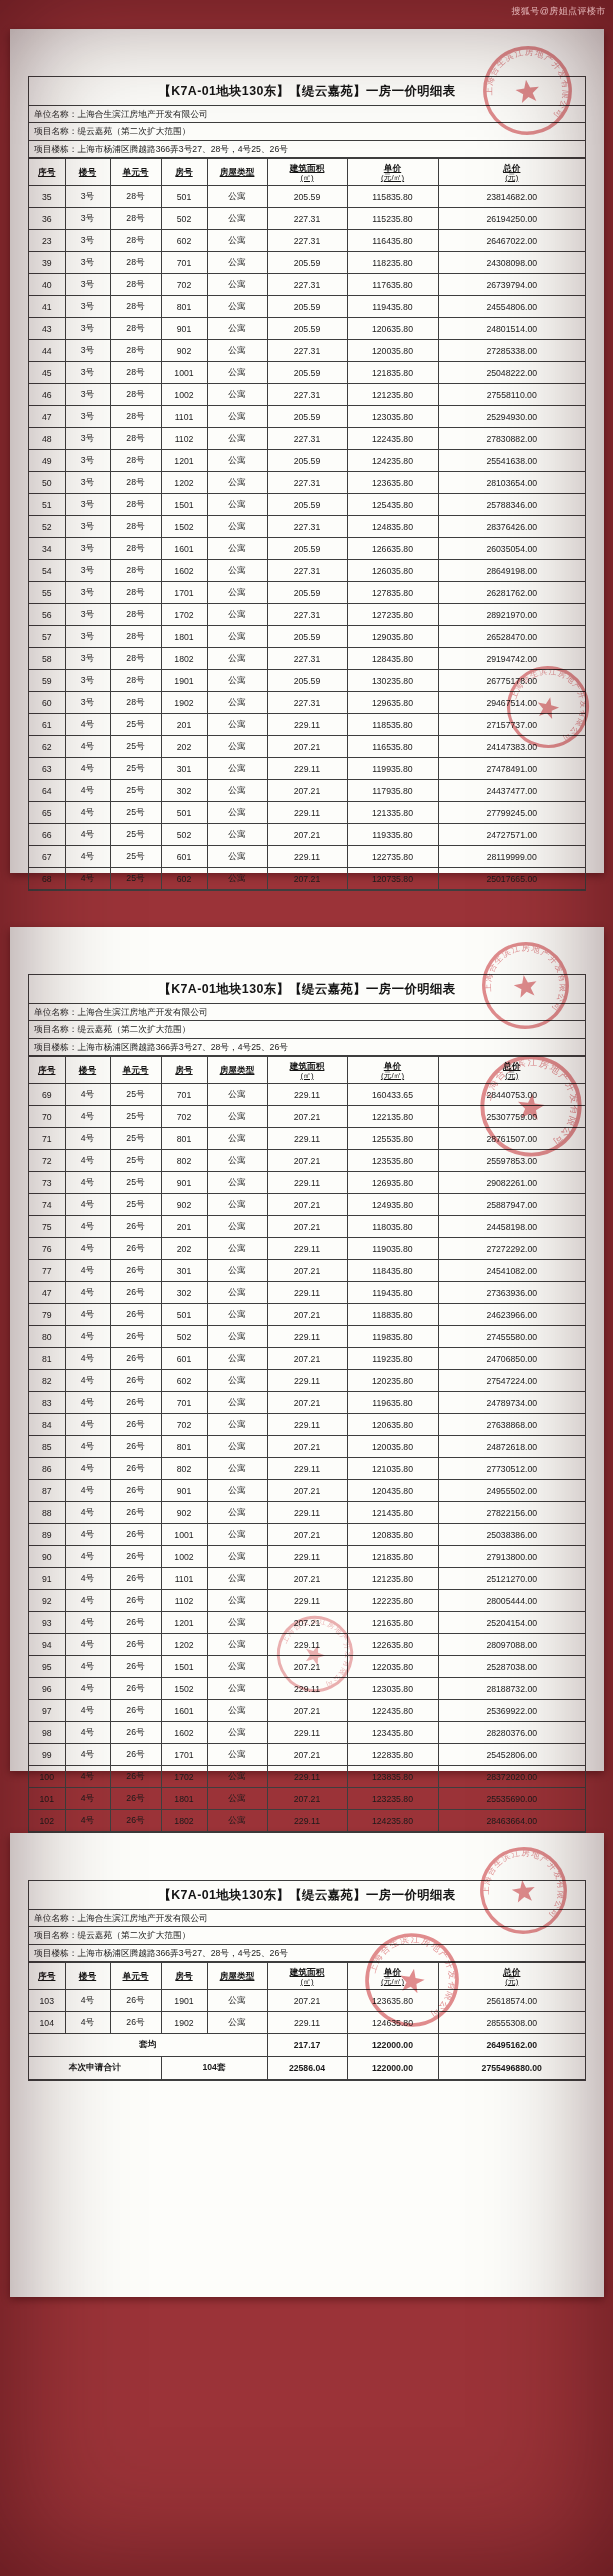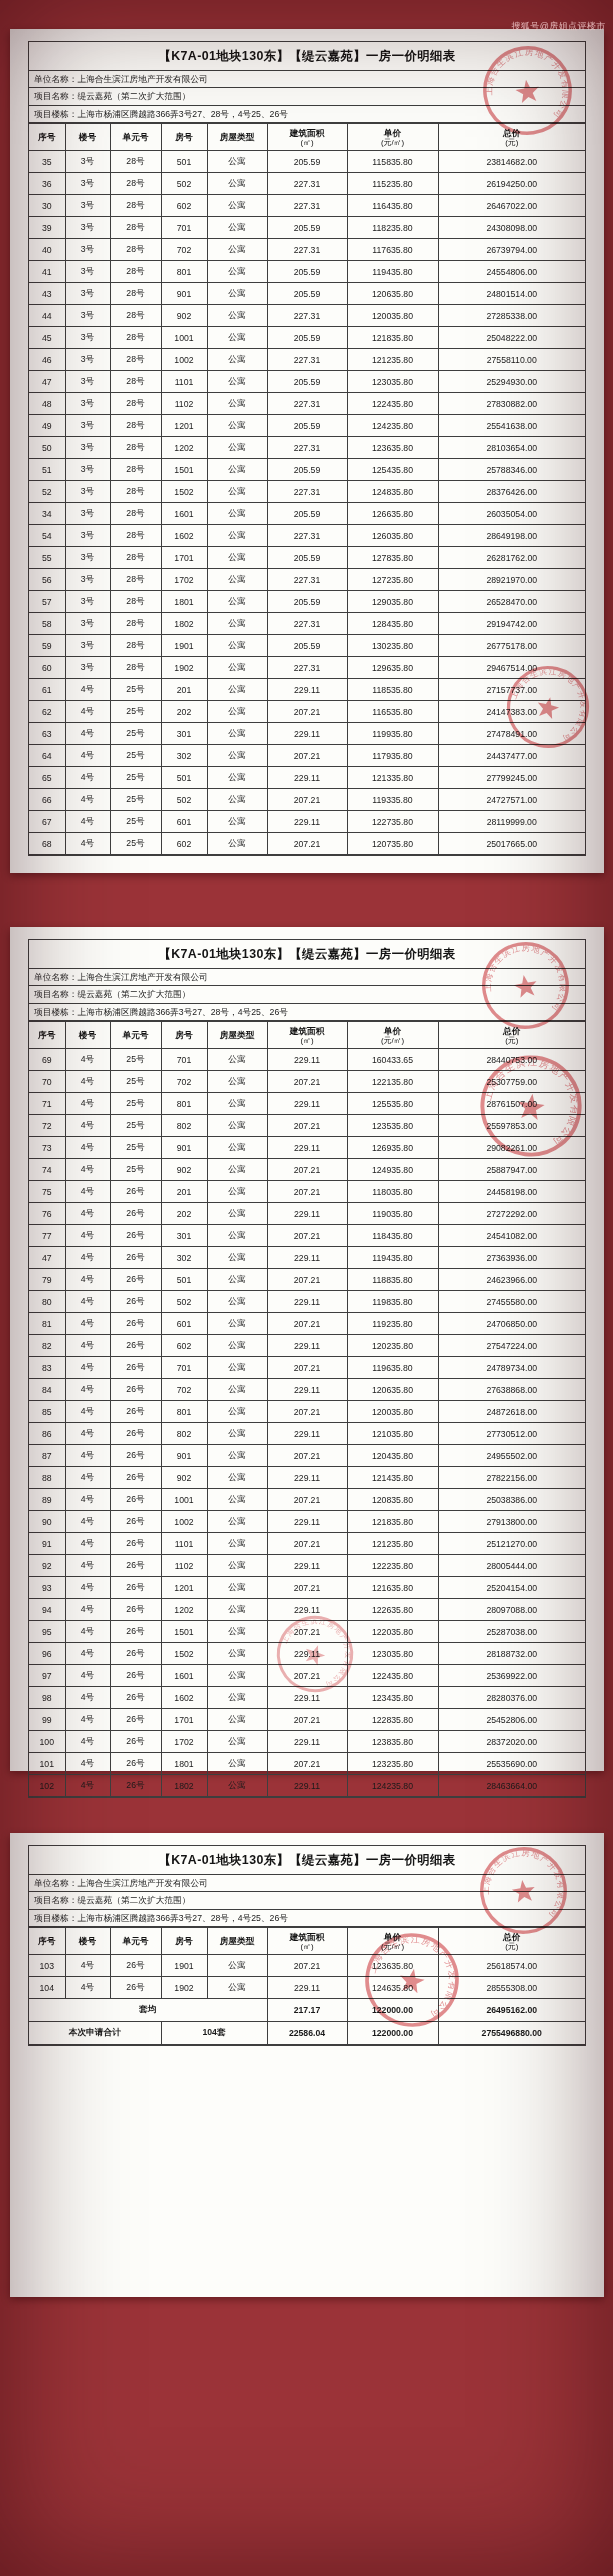--- a/index.html
+++ b/index.html
@@ -3,45 +3,45 @@
 <meta charset="utf-8">
 <style>
   html,body{margin:0;padding:0;}
   body{
     width:614px;height:2576px;position:relative;overflow:hidden;
     background:#9b3338;
     font-family:"Liberation Sans","DejaVu Sans",sans-serif;
   }
   .vignette{position:absolute;inset:0;box-shadow:inset 0 0 124px rgba(42,2,8,.55);pointer-events:none;z-index:5;}
   .watermark{
-    position:absolute;top:20px;right:8.3px;font-size:9px;letter-spacing:0.4px;
+    position:absolute;top:5px;right:8.3px;font-size:9px;letter-spacing:0.4px;
     color:#eec4c6;opacity:.9;z-index:6;
   }
   .page{
     position:absolute;left:10px;width:594px;background:#fdfdfa;
     box-shadow:0 2.5px 8.3px rgba(30,0,4,.45);
     padding:11.6px 18px;box-sizing:border-box;z-index:2;
   }
   #page1{top:29px;height:844px}
   #page2{top:927px;height:844px}
   #page3{top:1833px;height:464px}
-  .sheet{border:1.2px solid #3e3e3e;}
+  .sheet{border:1.2px solid #3e3e3e;margin-top:35px;}
   .title{
     height:28px;line-height:28px;text-align:center;font-weight:bold;
     font-size:12.4px;letter-spacing:0.4px;color:#141414;border-bottom:0.8px solid #3e3e3e;
     white-space:nowrap;overflow:hidden;
   }
   .info{
     height:16.6px;line-height:16.6px;font-size:8.7px;color:#1b1b1b;
     padding:0 5px;border-bottom:0.8px solid #3e3e3e;white-space:nowrap;overflow:hidden;
   }
   table.price{width:100%;border-collapse:collapse;table-layout:fixed;}
   table.price th{
     font-size:8.7px;font-weight:bold;color:#141414;border:0.8px solid #3e3e3e;
-    height:26px;padding:0;text-align:center;line-height:1.15;
+    height:26px;padding:0;text-align:center;line-height:1.15;text-decoration:underline;
   }
   table.price th .unit{display:block;font-weight:normal;font-size:7.9px;}
   table.price th .unit:empty{display:none;}
   table.price td{
     font-size:8.7px;color:#1a1a1a;border:0.8px solid #3e3e3e;height:21px;
     padding:0 1.7px;text-align:center;white-space:nowrap;overflow:hidden;
   }
   table.price tfoot td{height:21.6px;font-weight:bold;}
   table.price th:first-child,table.price td:first-child{border-left:none;}
   table.price th:last-child,table.price td:last-child{border-right:none;}
@@ -106,21 +106,21 @@
             <td>36</td>
             <td>3号</td>
             <td>28号</td>
             <td>502</td>
             <td>公寓</td>
             <td>227.31</td>
             <td>115235.80</td>
             <td>26194250.00</td>
           </tr>
           <tr>
-            <td>30</td>
+            <td>23</td>
             <td>3号</td>
             <td>28号</td>
             <td>602</td>
             <td>公寓</td>
             <td>227.31</td>
             <td>116435.80</td>
             <td>26467022.00</td>
           </tr>
           <tr>
             <td>39</td>

